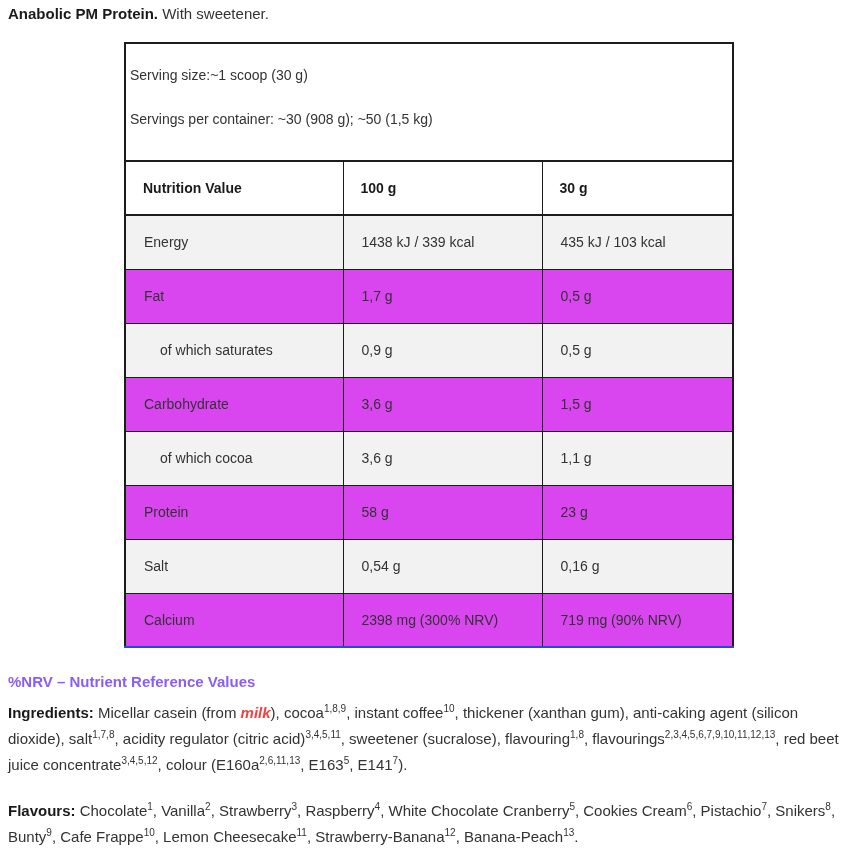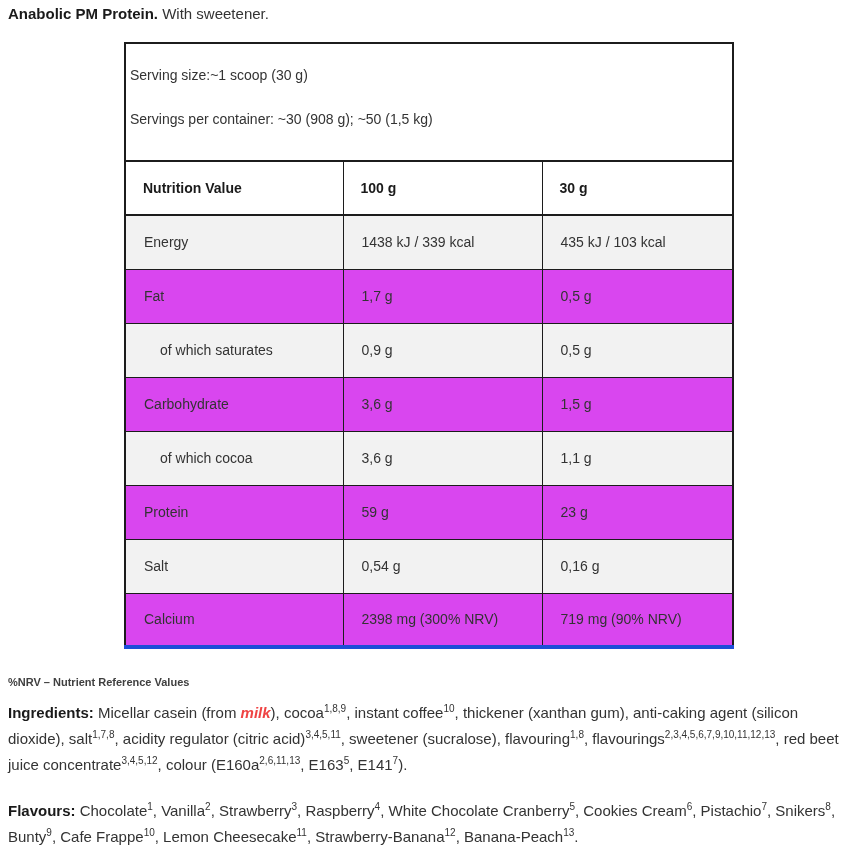--- a/index.html
+++ b/index.html
@@ -67,35 +67,35 @@
     height: 54px;
     border: 1px solid #1c1c1c;
     padding: 0 0 0 18px;
     vertical-align: middle;
     background: #d946ef;
   }
   tbody.rows tr:nth-child(odd) td { background: #f2f2f2; }
   tbody.rows td.indent { padding-left: 34px; }
   tbody.rows td:first-child { border-left: 2px solid #1c1c1c; margin-left: 27px; }
   tbody.rows td:last-child  { border-right: 2px solid #1c1c1c; }
-  tbody.rows tr:last-child td { border-bottom: 4px solid #1d4ed8; }
+  tbody.rows tr:last-child td { border-bottom: 2px solid #1d4ed8; }
   
   .bottom-block {
     position: absolute;
     left: 8px;
     top: 672px;
     right: 8px;
     font-size: 15px;
     line-height: 26px;
     color: #333333;
   }
   .nrv-heading {
     font-weight: bold;
-    color: #404040;
-    font-size: 11px;
+    color: #8b5cf6;
+    font-size: 15px;
     line-height: 20px;
     margin: 0;
   }
   .ingredients-par { margin: 8px 0 0 0; }
   .flavours-par   { margin: 20px 0 0 0; }
 </style>
 </head>
 <body>
 
 <div class="page">
@@ -142,21 +142,21 @@
     <td>3,6 g</td>
     <td>1,5 g</td>
   </tr>
         <tr>
     <td class="indent">of which cocoa</td>
     <td>3,6 g</td>
     <td>1,1 g</td>
   </tr>
         <tr>
     <td>Protein</td>
-    <td>59 g</td>
+    <td>58 g</td>
     <td>23 g</td>
   </tr>
         <tr>
     <td>Salt</td>
     <td>0,54 g</td>
     <td>0,16 g</td>
   </tr>
         <tr>
     <td>Calcium</td>
     <td>2398 mg (300% NRV)</td>

